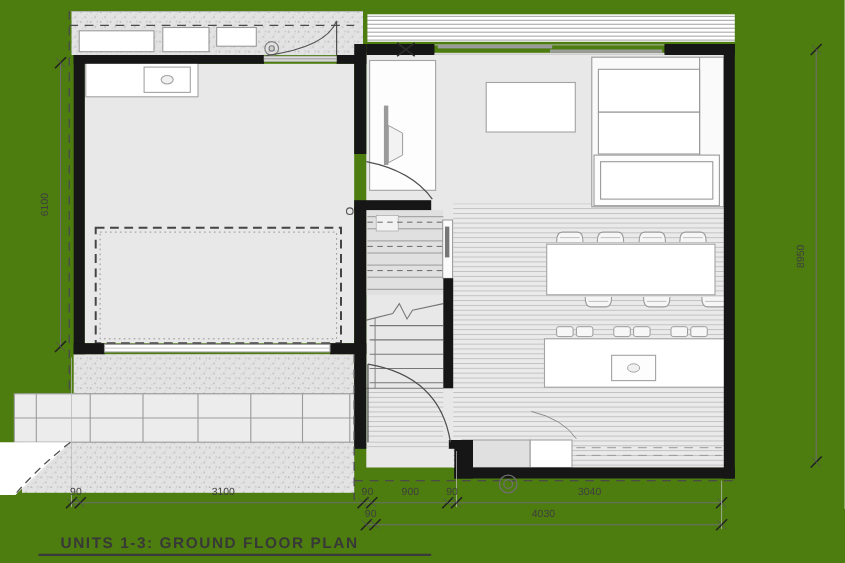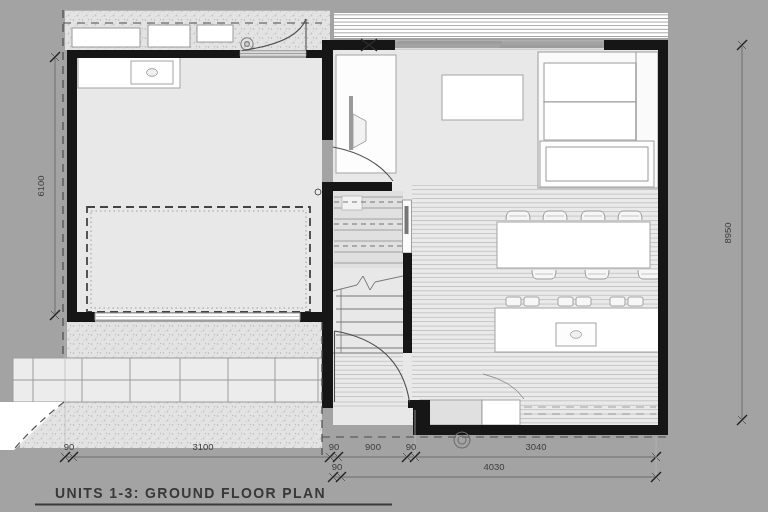--- a/index.html
+++ b/index.html
@@ -1,16 +1,16 @@
 <!DOCTYPE html>
 <html><head>
 <meta charset="utf-8">
 <style>
   html,body{margin:0;padding:0;background:#ffffff;}
-  .page{position:relative;width:768px;height:512px;background:#a3a3a3;overflow:hidden;
+  .page{position:relative;width:768px;height:512px;background:#4d7c0f;overflow:hidden;
         font-family:"Liberation Sans", sans-serif;}
   svg{position:absolute;left:0;top:0;}
   text{font-family:"Liberation Sans", sans-serif;}
   .dim{font-size:9.5px;fill:#3f3f3f;}
   .title-text{font-size:14px;font-weight:bold;letter-spacing:1.4px;fill:#383838;}
 </style>
 </head>
 <body>
 
 <div class="page">

